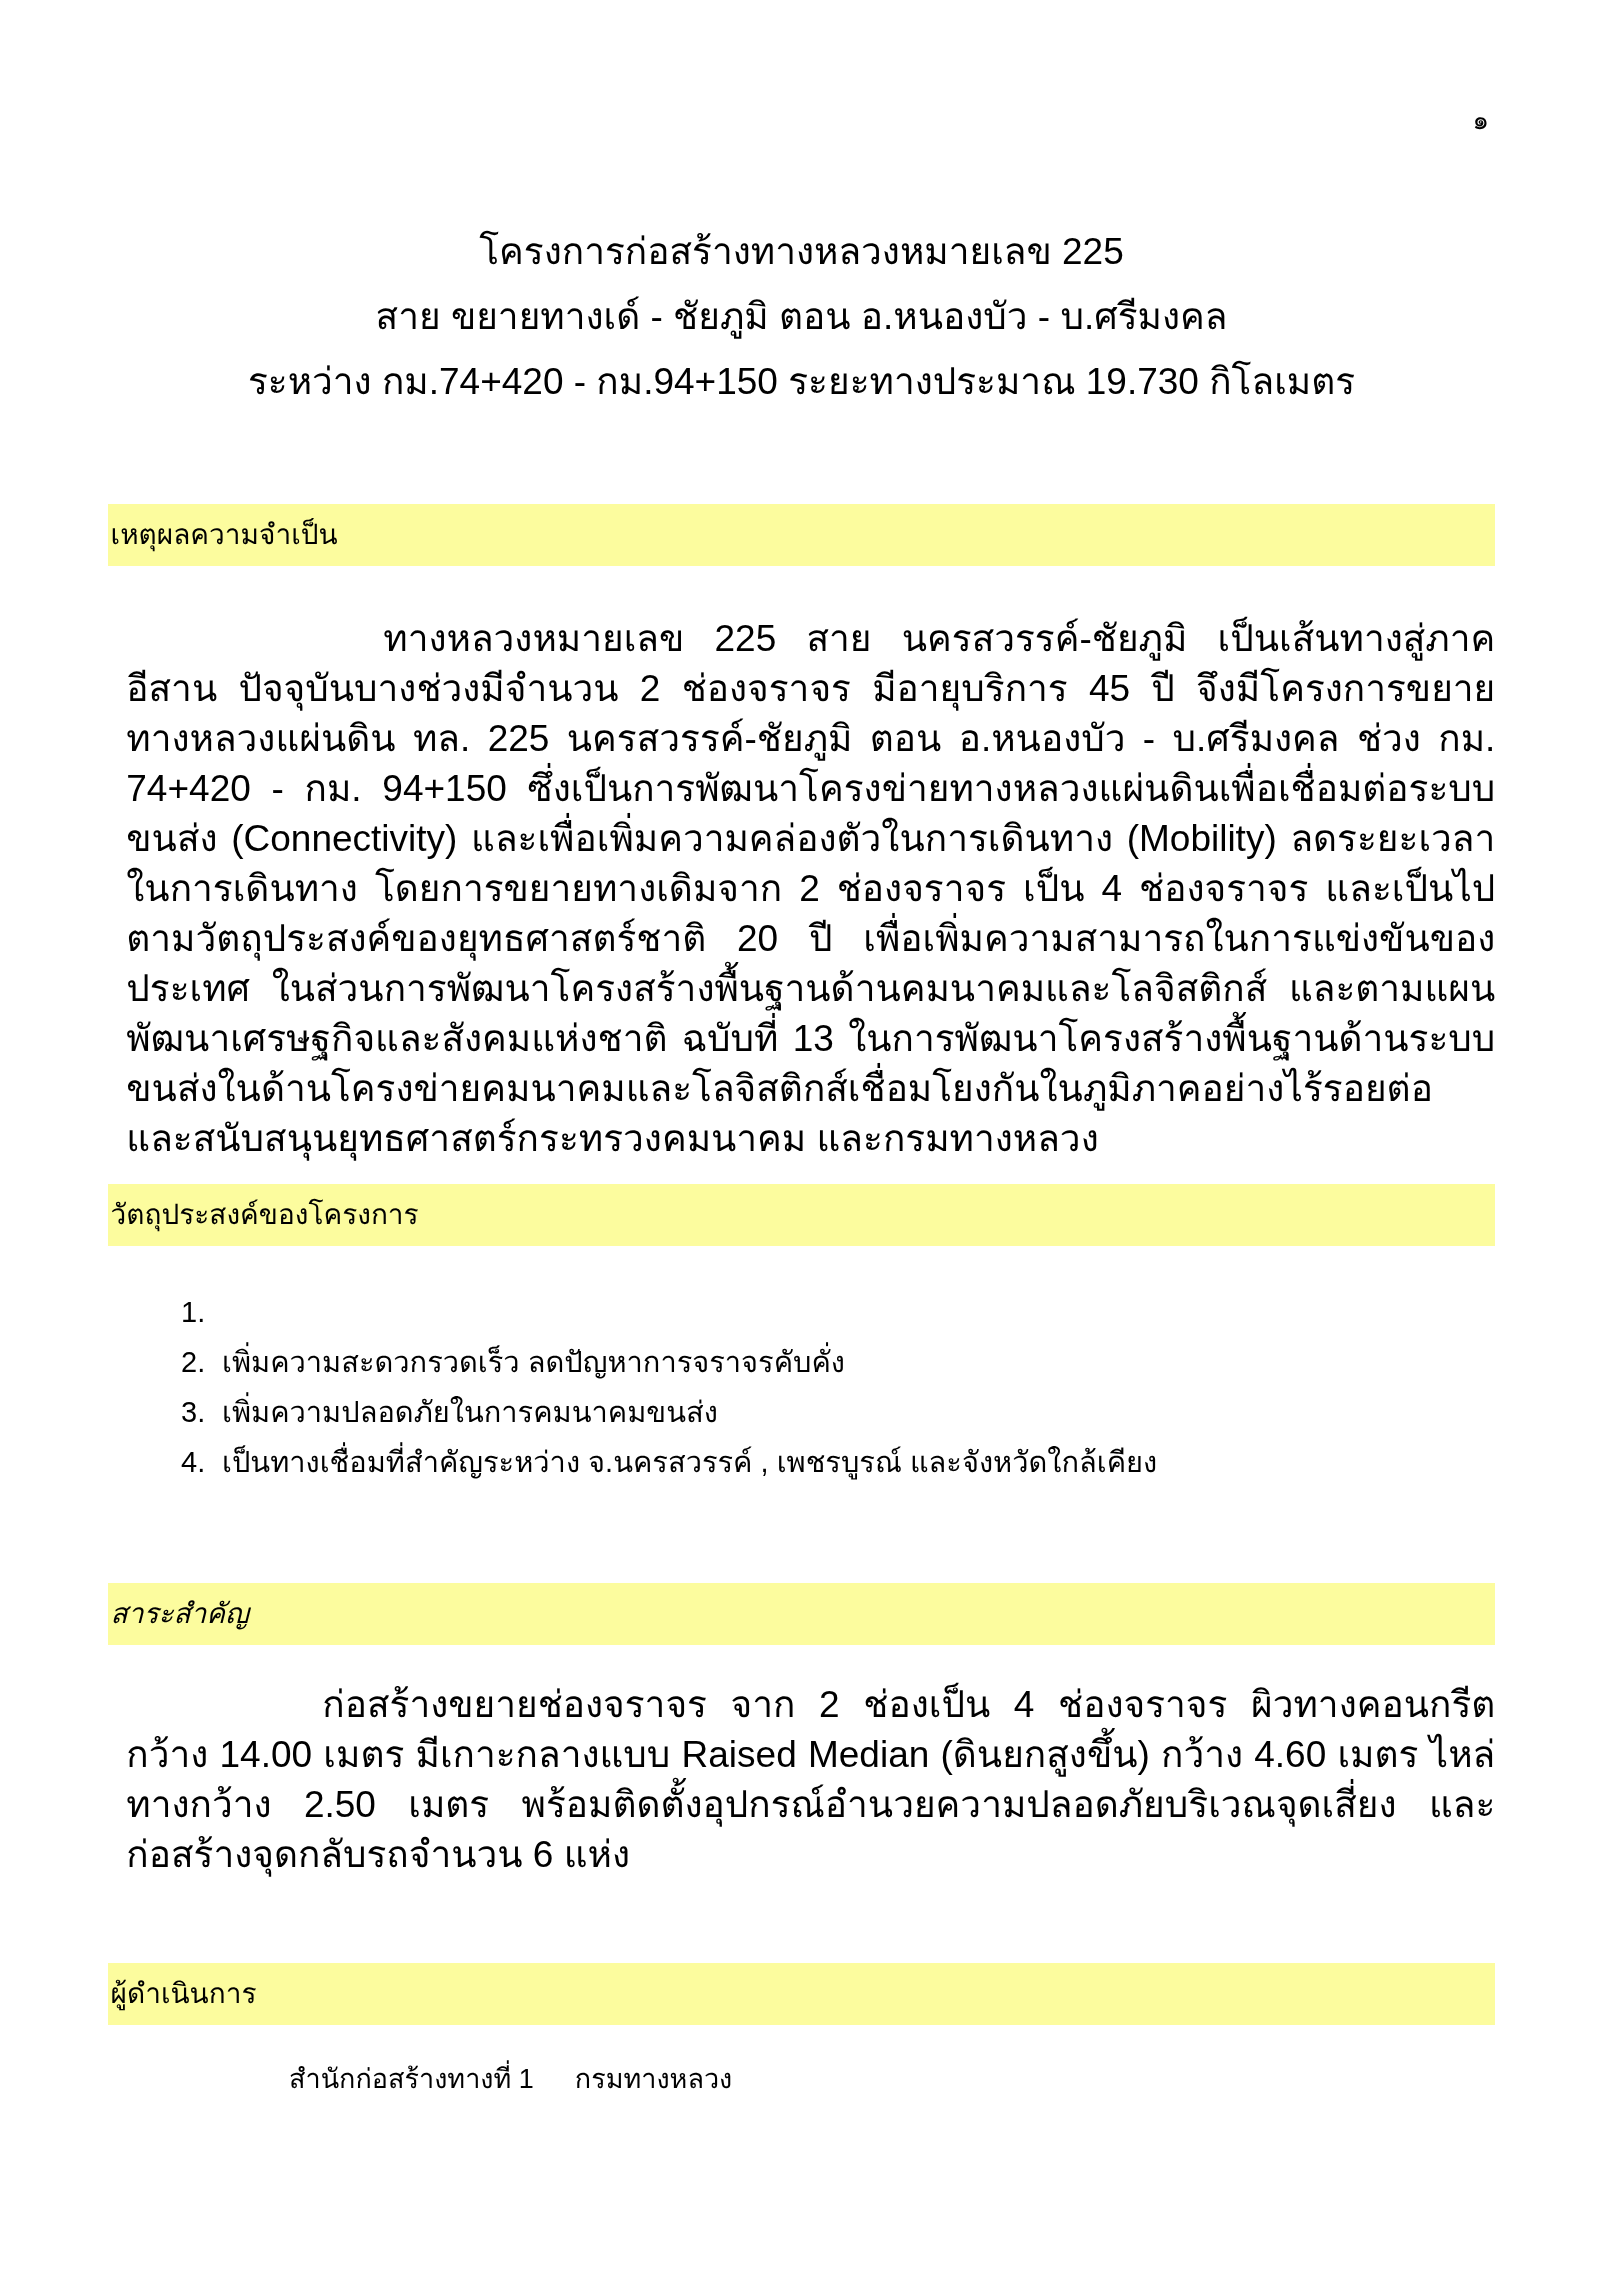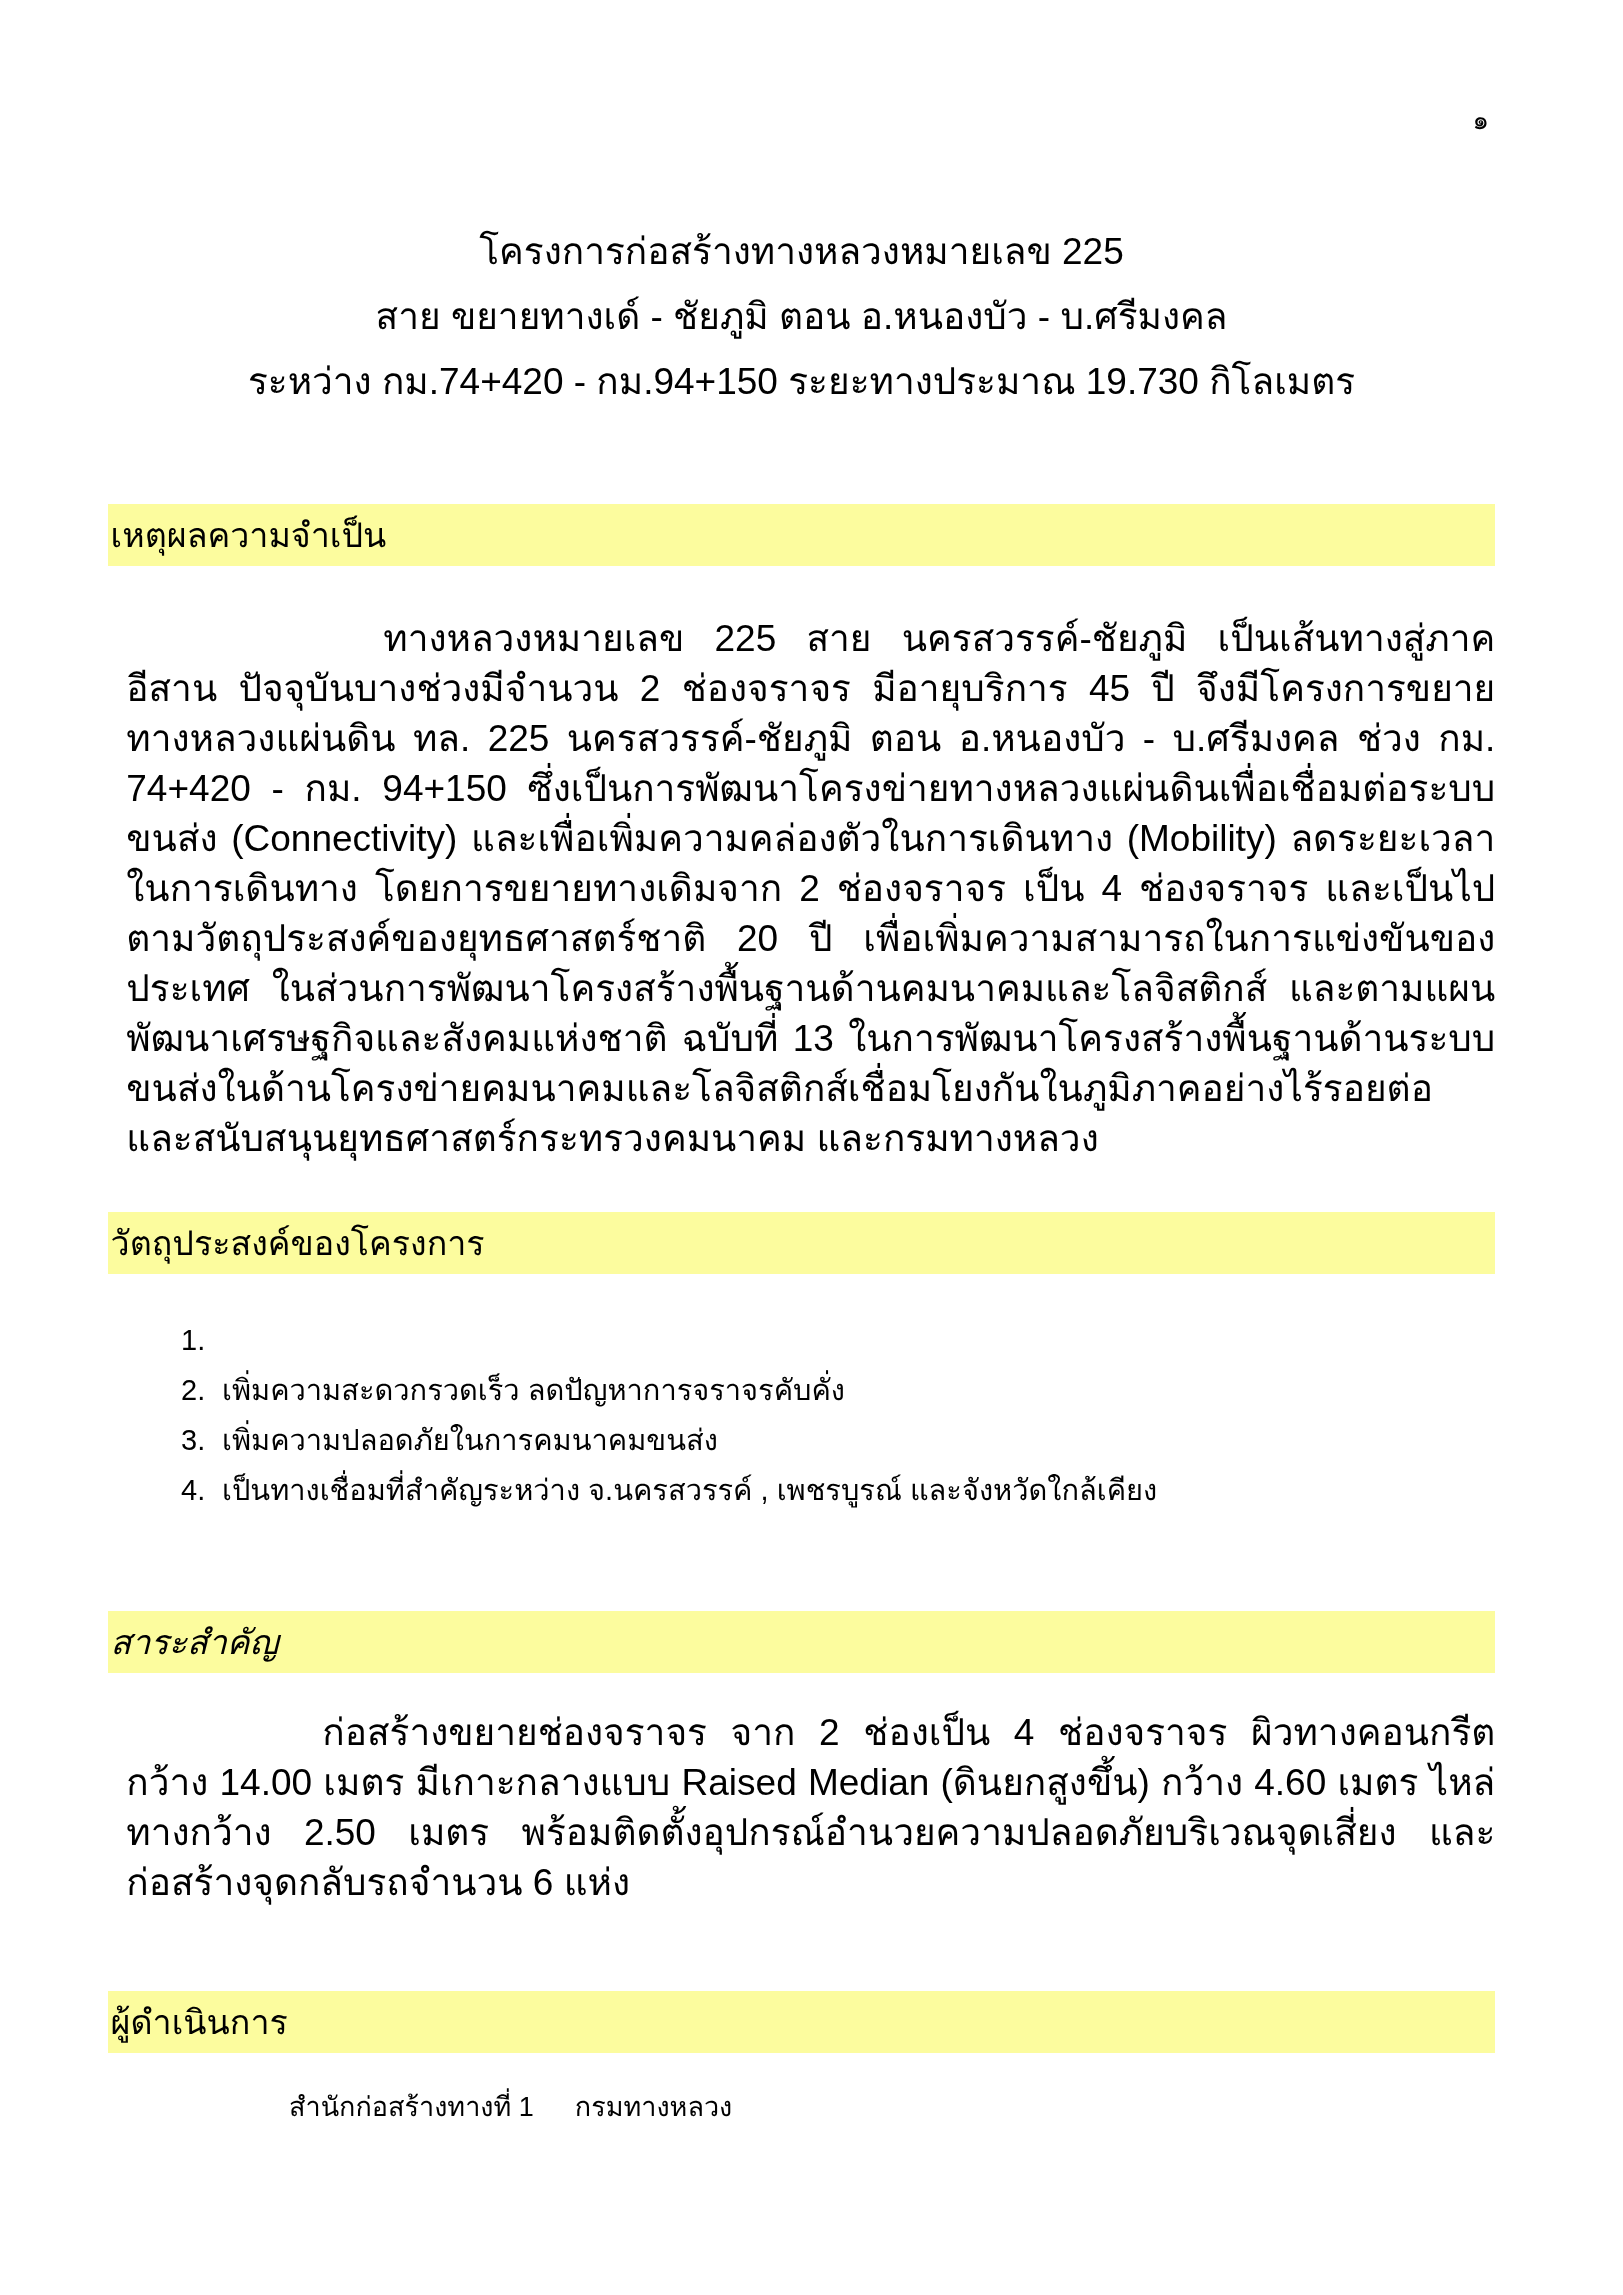--- a/index.html
+++ b/index.html
@@ -37,27 +37,27 @@
     text-align: center;
     font-size: 37px;
     line-height: 65px;
     height: 196px;
   }
 
   .section-bar {
     background: #FCFC9E;
     height: 62px;
     line-height: 62px;
-    font-size: 34px;
+    font-size: 28px;
     padding-left: 2.6px;
     overflow: visible;
     white-space: nowrap;
   }
   .bar-reason     { margin-top: 89px; }
-  .bar-objectives { margin-top: 48px; }
+  .bar-objectives { margin-top: 20px; }
   .bar-essence    { margin-top: 96px; font-style: italic; }
   .bar-operator   { margin-top: 83px; }
 
   p.body-par {
     font-size: 37px;
     line-height: 50px;
     margin: 0 0 0 18.3px;
     width: 1369px;
     text-align: justify;
   }

